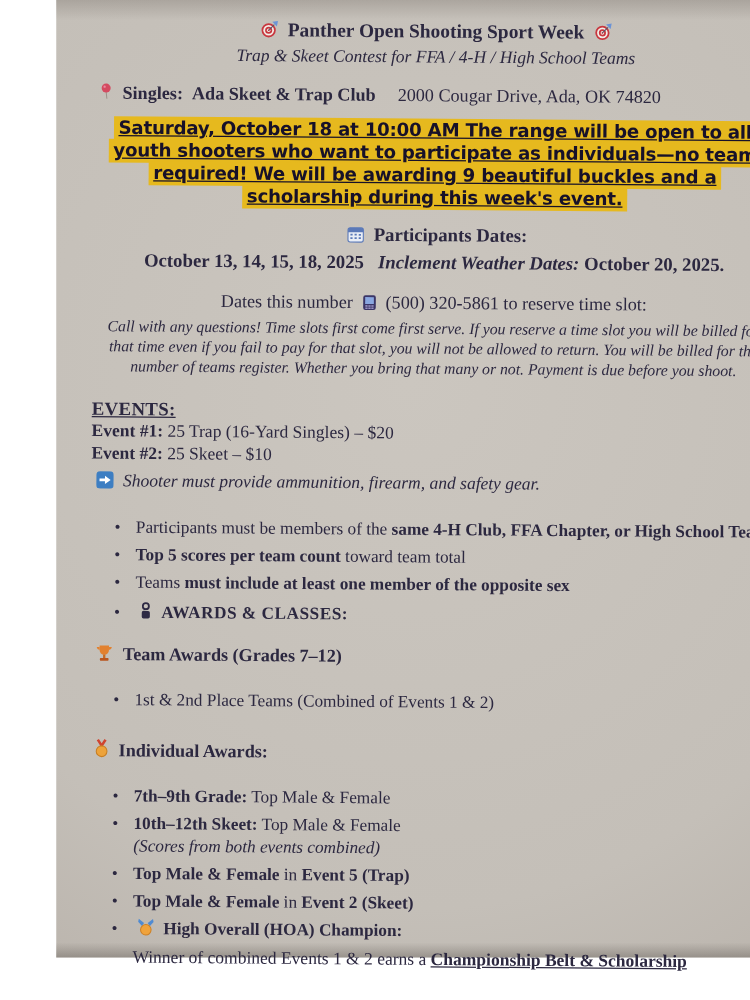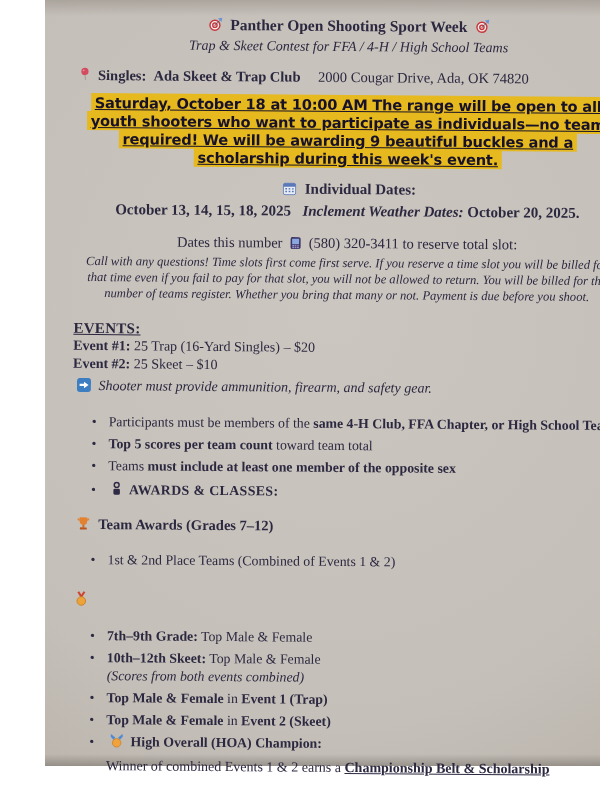--- a/index.html
+++ b/index.html
@@ -112,21 +112,21 @@
             <path d="M1 6 h14 v-2 a2 2 0 0 0 -2 -2 h-10 a2 2 0 0 0 -2 2 Z" fill="#5b79b8"></path>
             <g fill="#5b79b8">
               <rect x="3.2" y="7.5" width="2" height="1.6"></rect>
               <rect x="7" y="7.5" width="2" height="1.6"></rect>
               <rect x="10.8" y="7.5" width="2" height="1.6"></rect>
               <rect x="3.2" y="10.6" width="2" height="1.6"></rect>
               <rect x="7" y="10.6" width="2" height="1.6"></rect>
               <rect x="10.8" y="10.6" width="2" height="1.6"></rect>
             </g>
           </svg></span>
-      <span>Individual Dates:</span>
+      <span>Participants Dates:</span>
     </div>
     <div class="dates-line center">
       <span>October 13, 14, 15, 18, 2025</span>&nbsp;&nbsp;
       <i>Inclement Weather Dates:</i>
       <span>October 20, 2025.</span>
     </div>
 
     <div class="reserve-line center">
       <span>Dates this number</span>
       <span class="ico"><svg width="11" height="13" viewBox="0 0 12 14">
@@ -134,22 +134,22 @@
             <rect x="2.2" y="2.2" width="7.6" height="6" fill="#8aa7e0"></rect>
             <g fill="#9b94c4">
               <rect x="2.4" y="9.2" width="2" height="1.4"></rect>
               <rect x="5" y="9.2" width="2" height="1.4"></rect>
               <rect x="7.6" y="9.2" width="2" height="1.4"></rect>
               <rect x="2.4" y="11.2" width="2" height="1.4"></rect>
               <rect x="5" y="11.2" width="2" height="1.4"></rect>
               <rect x="7.6" y="11.2" width="2" height="1.4"></rect>
             </g>
           </svg></span>
-      <span>(580) 320-3411</span>
-      <span>to reserve total slot:</span>
+      <span>(500) 320-5861</span>
+      <span>to reserve time slot:</span>
     </div>
     <div class="fine-print">Call with any questions! Time slots first come first serve.  If you reserve a time slot you will be billed for that time even if you fail to pay for that slot, you will not be allowed to return. You will be billed for the number of teams register. Whether you bring that many or not. Payment is due before you shoot.</div>
 
     <div class="events-heading">EVENTS:</div>
     <div class="event-line">
       <b>Event #1:</b>
       <span>25 Trap (16-Yard Singles) – $20</span>
     </div>
     <div class="event-line">
       <b>Event #2:</b>
@@ -188,27 +188,28 @@
     </div>
     <ul class="blist sub-ul">
       <li>1st &amp; 2nd Place Teams (Combined of Events 1 &amp; 2)</li>
     </ul>
 
     <div class="ind-heading">
       <span class="ico"><svg width="12" height="16" viewBox="0 0 14 18">
             <path d="M3.4 0.6 L7 6.2 L10.6 0.6" stroke="#cf4430" stroke-width="2.4" fill="none"></path>
             <circle cx="7" cy="11.4" r="5" fill="#eda33b" stroke="#c97f22"></circle>
           </svg></span>
+      <b>Individual Awards:</b>
     </div>
     <ul class="blist sub-ul">
       <li><b>7th–9th Grade:</b><span> Top Male &amp; Female</span></li>
       <li><b>10th–12th Skeet:</b><span> Top Male &amp; Female</span>
         <div class="ind-note">(Scores from both events combined)</div>
       </li>
-      <li><b>Top Male &amp; Female</b><span> in </span><b>Event 1 (Trap)</b></li>
+      <li><b>Top Male &amp; Female</b><span> in </span><b>Event 5 (Trap)</b></li>
       <li><b>Top Male &amp; Female</b><span> in </span><b>Event 2 (Skeet)</b></li>
       <li>
         <span class="ico"><svg width="13" height="15" viewBox="0 0 16 18">
               <path d="M1 0.8 L6.2 5 L4.2 8 L0.4 3.8 Z" fill="#4f8bd3"></path>
               <path d="M15 0.8 L9.8 5 L11.8 8 L15.6 3.8 Z" fill="#4f8bd3"></path>
               <circle cx="8" cy="11.6" r="5.2" fill="#f0a33c" stroke="#cd8126"></circle>
             </svg></span>
         <b>High Overall (HOA) Champion:</b>
       </li>
     </ul>

